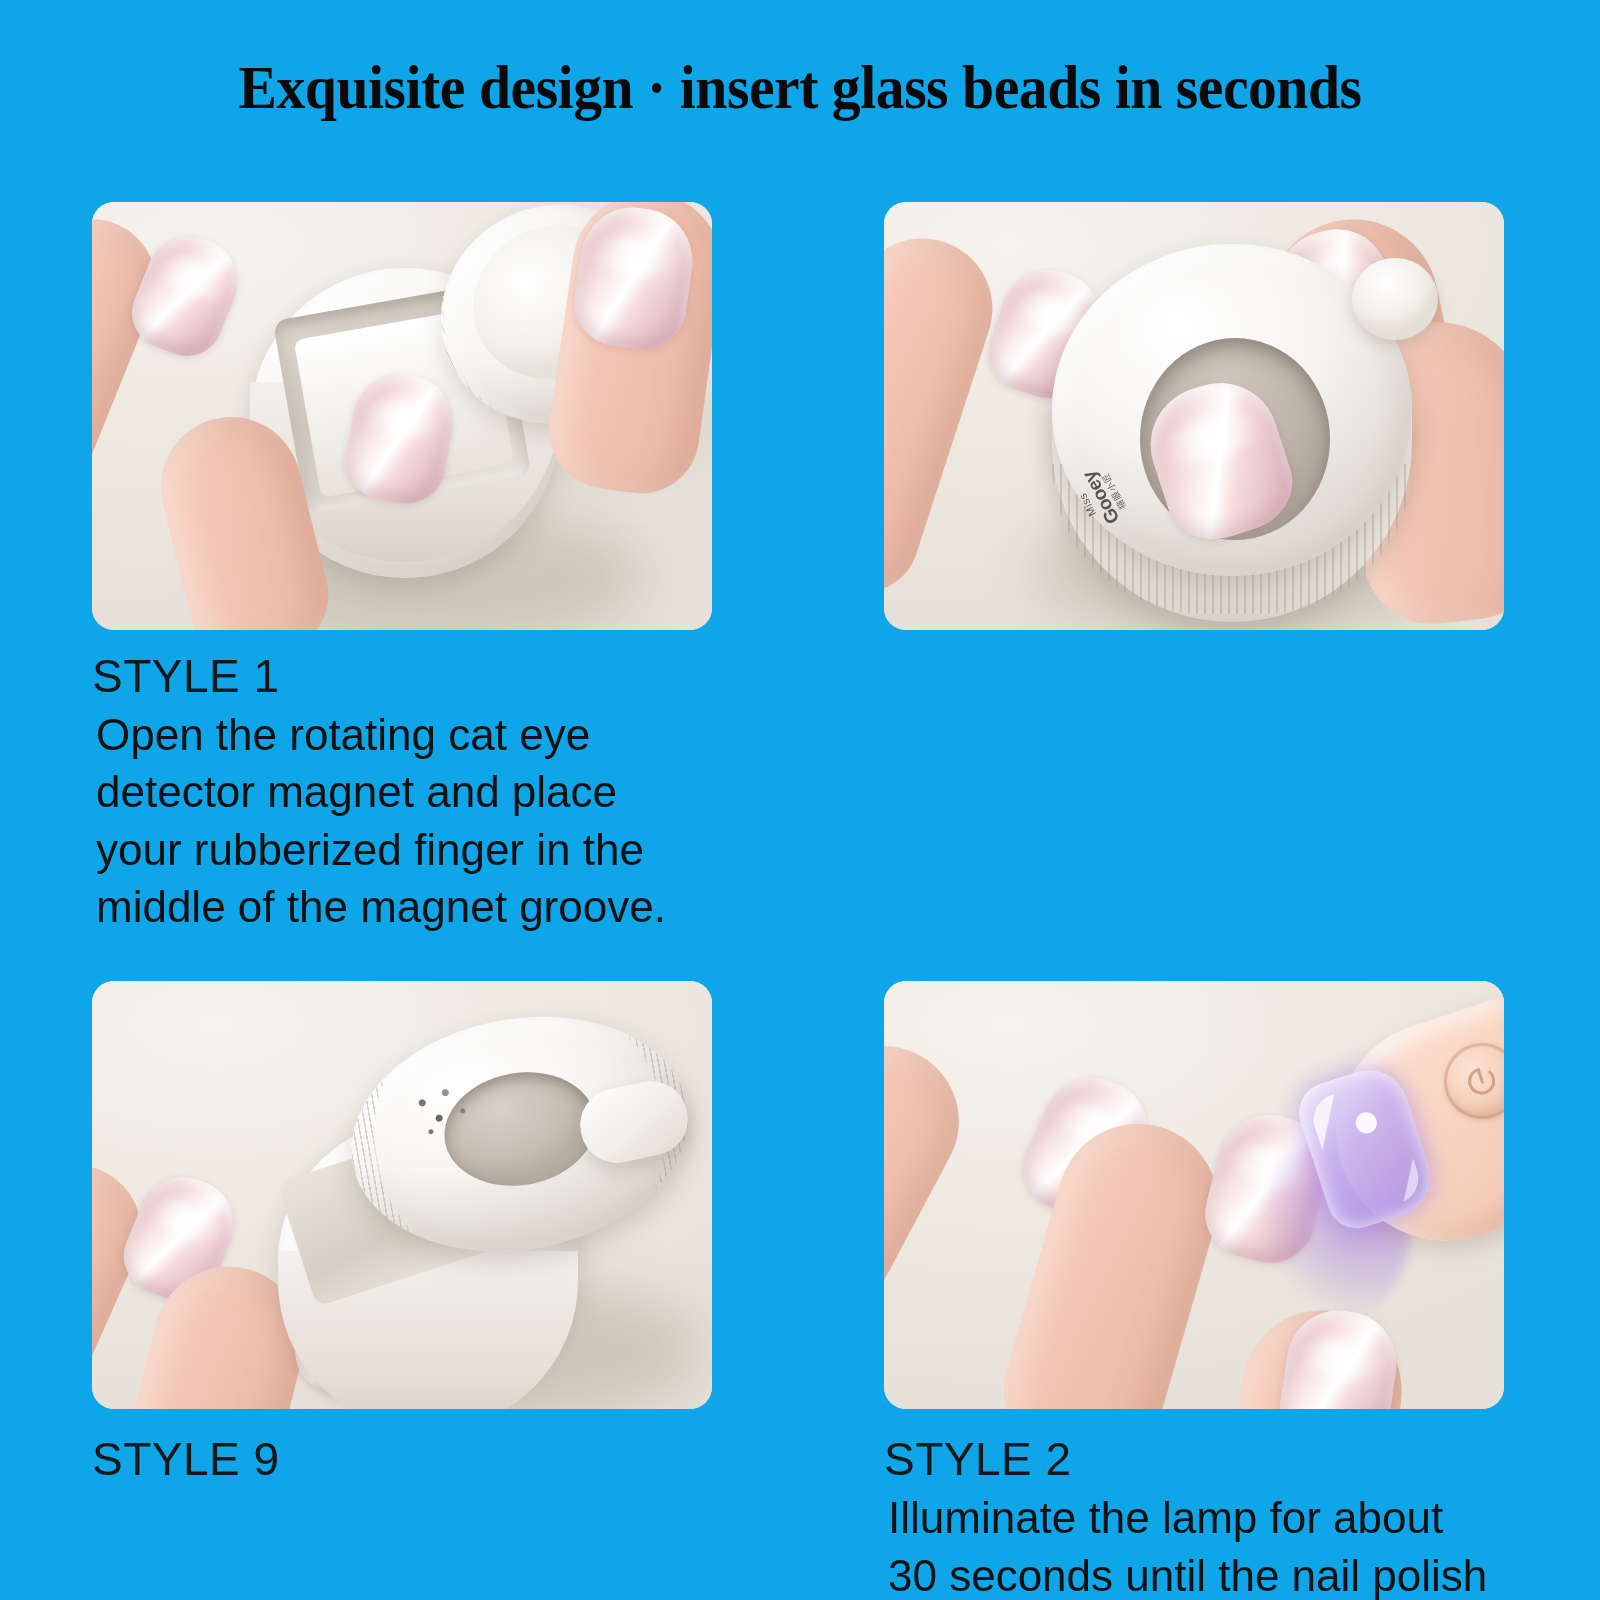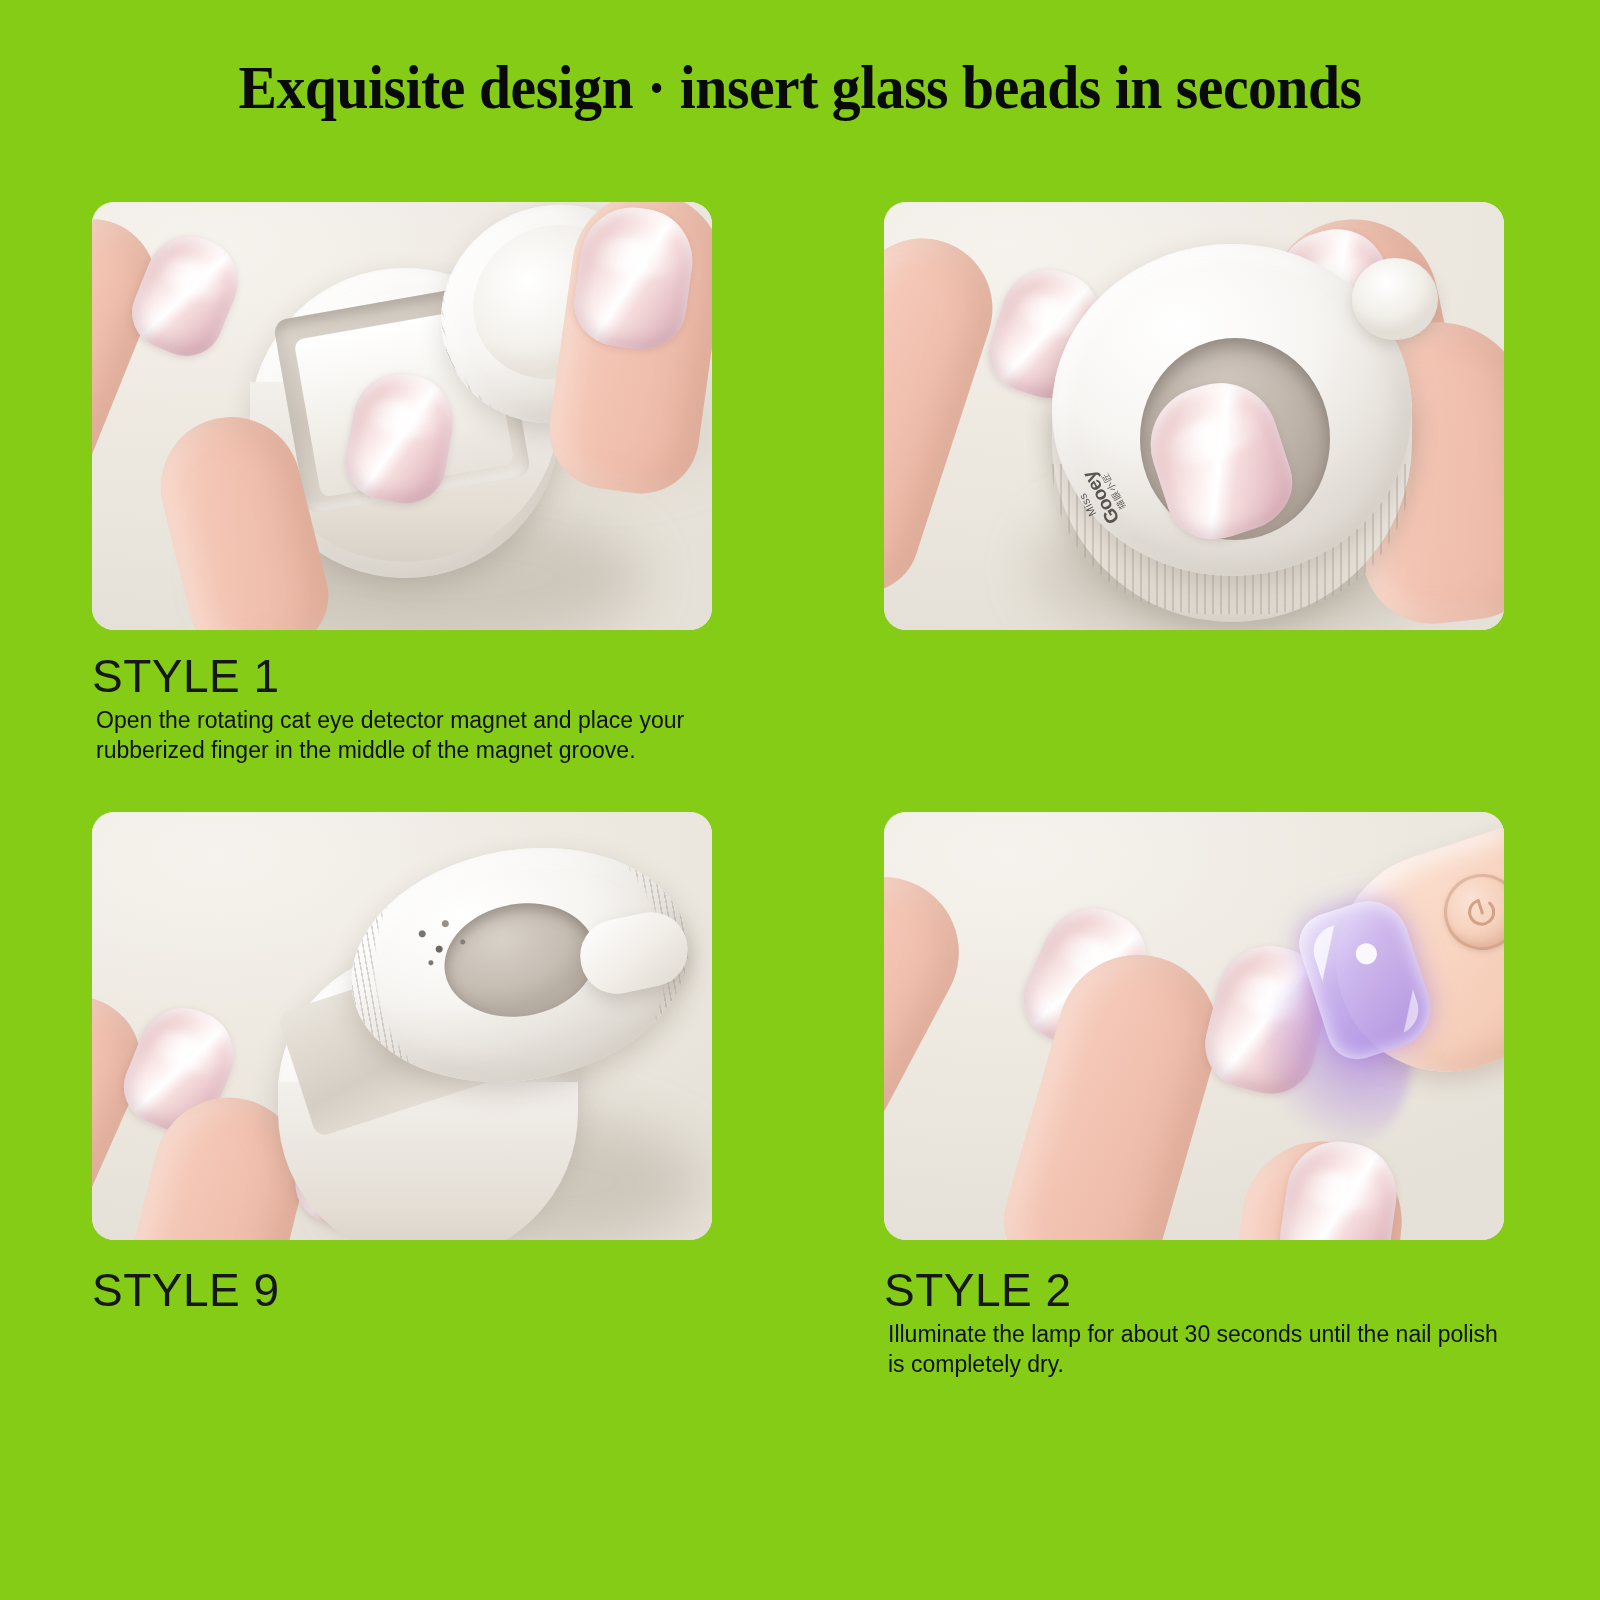--- a/index.html
+++ b/index.html
@@ -9,21 +9,21 @@
     height: 1600px;
     background: #ffffff;
     font-family: "Liberation Sans", sans-serif;
     overflow: hidden;
   }
 
   .page {
     position: relative;
     width: 1600px;
     height: 1600px;
-    background: #84cc16;
+    background: #0ea5e9;
   }
 
   
   .title {
     position: absolute;
     top: 52px;
     left: 0;
     width: 1600px;
     text-align: center;
     font-family: "Liberation Serif", serif;
@@ -157,21 +157,21 @@
   .style-label {
     font-size: 46px;
     font-weight: 400;
     color: #171717;
     letter-spacing: 0.5px;
     line-height: 1.05;
     margin-bottom: 6px;
   }
 
   .style-desc {
-    font-size: 23px;
+    font-size: 44px;
     line-height: 1.30;
     color: #111111;
     padding: 0 4px;
   }
 
   .cell.bottom .caption { padding-top: 26px; }
 </style>
 </head>
 <body>
 

